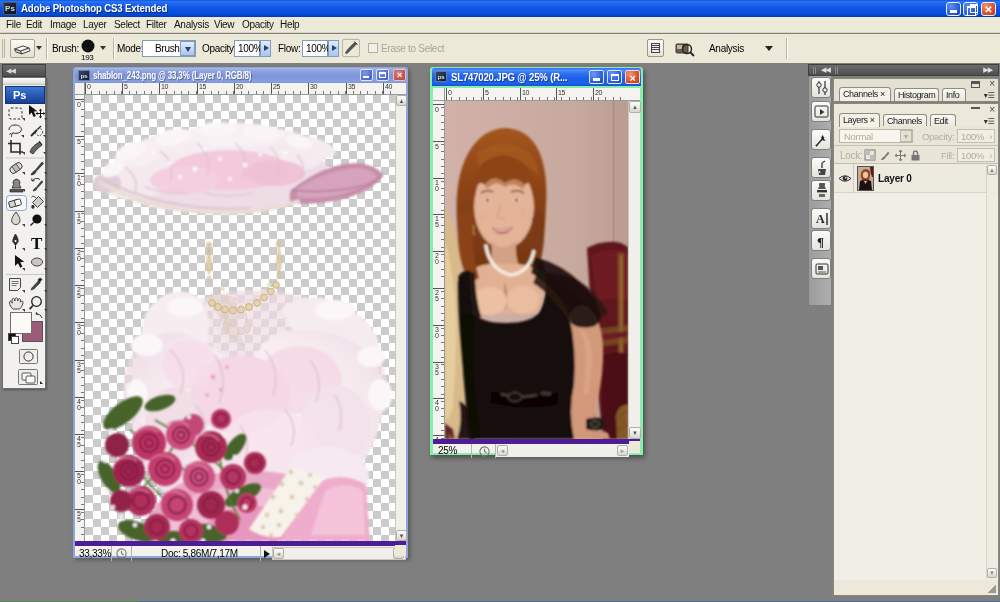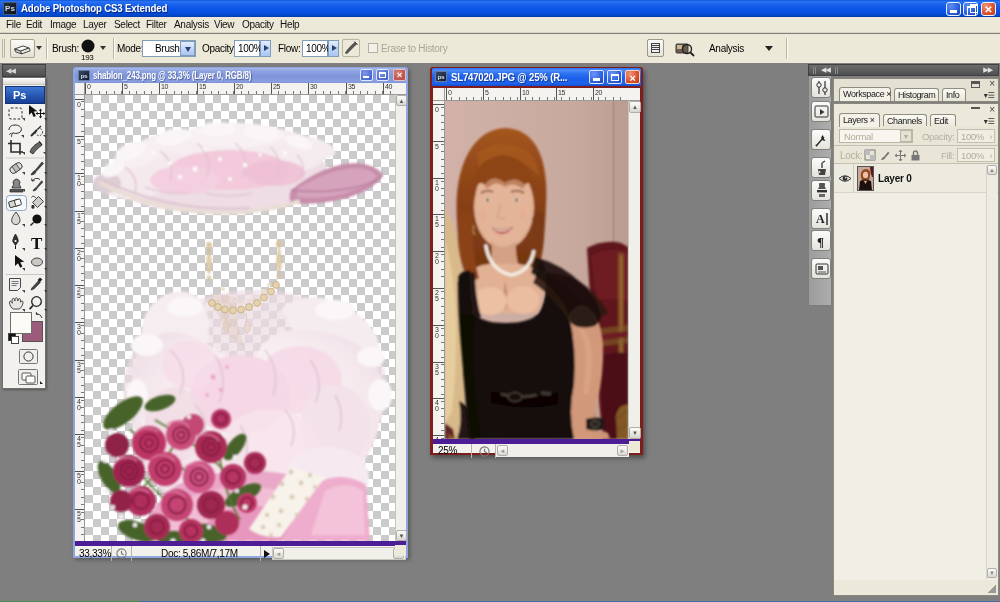--- a/index.html
+++ b/index.html
@@ -55,21 +55,21 @@
 
 .paneltab { position:absolute; font-size:9px; letter-spacing:-0.4px; color:#1a1a1a; background:linear-gradient(180deg,#fbfaf5,#e9e6d8);
   border:1px solid #8f8d80; border-bottom:none; border-radius:3px 3px 0 0; padding:1px 3px 0 3px; height:13px; white-space:nowrap; }
 .paneltab.active { background:#f3f1e8; height:14px; z-index:3; }
 
 #win1 { left:73px; top:67px; width:335px; height:491px; background:#8fa5df; border-radius:3px 3px 0 0;
   box-shadow:2px 2px 4px rgba(0,0,0,0.3); }
 #win1 .tbar { position:absolute; left:2px; top:1px; right:2px; height:15px; border-radius:2px 2px 0 0;
   background:linear-gradient(180deg,#a8b8e8 0%,#8da3e0 20%,#7d94da 55%,#8a9fe0 90%,#7890d6 100%);
   color:#fff; font-size:10px; font-weight:bold; letter-spacing:-0.2px; }
-#win2 { left:430px; top:67px; width:213px; height:388px; background:#7f1d1d; border-radius:3px 3px 0 0;
+#win2 { left:430px; top:67px; width:213px; height:388px; background:#86efac; border-radius:3px 3px 0 0;
   box-shadow:2px 3px 5px rgba(0,0,0,0.4); }
 #win2 .tbar { position:absolute; left:2px; top:1px; right:2px; height:18px; border-radius:2px 2px 0 0;
   background:linear-gradient(180deg,#2a70f4 0%,#4f8cf8 12%,#2e72f0 30%,#1a5eea 60%,#1f64ee 85%,#1450cc 100%);
   color:#fff; font-size:11px; font-weight:bold; letter-spacing:-0.2px; }
 .docicon { position:absolute; left:3px; top:2px; width:12px; height:11px; background:linear-gradient(135deg,#3a4a66,#101a2e);
   border:1px solid #687ca2; color:#dfe6f2; font-size:6px; text-align:center; line-height:10px; }
 .iwbtn { position:absolute; width:13px; height:12px; border-radius:2px; border:1px solid #dfe7fa; }
 .tick { position:absolute; background:#555; width:1px; }
 .rnum { position:absolute; font-size:7px; color:#333; letter-spacing:-0.5px; }
 .sbtrack { position:absolute; background:#f0efe9; }
@@ -138,21 +138,21 @@
   <div class="blueb" style="left:328px;top:6px;width:11px;height:17px;background:linear-gradient(180deg,#e2ecfd,#aac4f2)">
     <div style="position:absolute;left:3px;top:4px;width:0;height:0;border-top:3.5px solid transparent;border-bottom:3.5px solid transparent;border-left:5px solid #28426e"></div>
   </div>
   <svg width="18" height="20" viewBox="0 0 22 22" style="position:absolute;left:342px;top:4px">
     <rect x="0.5" y="0.5" width="21" height="21" rx="2" fill="none" stroke="#a9a593"></rect>
     <path d="M4 17 C7 12 12 7 16 4 l2 2 C14 10 9 15 6 18 Z" fill="#555" stroke="#333" stroke-width="0.6"></path>
     <path d="M15 3 l4 4" stroke="#333" stroke-width="1.2"></path>
   </svg>
 
   <div style="position:absolute;left:368px;top:9px;width:10px;height:10px;border:1px solid #b5b1a0;background:#f2f0e8"></div>
-  <span style="position:absolute;left:381px;top:9px;color:#aaa695">Erase to History</span>
+  <span style="position:absolute;left:381px;top:9px;color:#aaa695">Erase to Select</span>
 
   <div style="position:absolute;left:647px;top:5px;width:17px;height:18px;border:1px solid #9b978a;border-radius:2px;background:linear-gradient(180deg,#fcfbf8,#e6e3d6)">
     <div style="position:absolute;left:3px;top:3px;width:9px;height:10px;border:1px solid #444;background:#eee"></div>
     <div style="position:absolute;left:4px;top:5px;width:7px;height:1px;background:#444"></div>
     <div style="position:absolute;left:4px;top:7px;width:7px;height:1px;background:#444"></div>
     <div style="position:absolute;left:4px;top:9px;width:7px;height:1px;background:#444"></div>
   </div>
   <svg width="20" height="18" viewBox="0 0 20 18" style="position:absolute;left:675px;top:6px">
     <rect x="1" y="4" width="12" height="9" rx="1" fill="#6b5b4a" stroke="#3a3a3a"></rect>
     <rect x="2" y="5" width="5" height="4" fill="#c8b694"></rect>
@@ -716,21 +716,21 @@
         <rect x="2" y="3" width="12" height="10" rx="1" fill="none" stroke="#333"></rect>
         <rect x="4" y="5" width="5" height="4" fill="#555"></rect>
         <path d="M4 11 h8" stroke="#555"></path>
       </svg>
     </div>
 </div>
 
 <div class="abs" style="left:833px;top:78px;width:166px;height:24px;background:#e4e1d2;border:1px solid #8a887c">
   <div style="position:absolute;right:18px;top:2px;width:9px;height:7px;border:1px solid #555;border-top-width:3px"></div>
   <span style="position:absolute;right:3px;top:-1px;color:#444;font-size:10px">×</span>
-  <div class="paneltab active" style="left:5px;top:8px;width:52px">Workspace ×</div>
+  <div class="paneltab active" style="left:5px;top:8px;width:52px">Channels ×</div>
   <div class="paneltab" style="left:60px;top:9px;width:45px">Histogram</div>
   <div class="paneltab" style="left:108px;top:9px;width:24px">Info</div>
   <div style="position:absolute;right:3px;top:12px;font-size:8px;color:#333">▾☰</div>
 </div>
 
 <div class="abs" style="left:833px;top:103px;width:166px;height:493px;background:#ece9db;border:1px solid #8a887c">
   <div style="position:absolute;right:18px;top:3px;width:9px;height:2px;background:#555"></div>
   <span style="position:absolute;right:3px;top:0px;color:#444;font-size:10px">×</span>
   <div class="paneltab active" style="left:5px;top:9px;width:41px">Layers ×</div>
   <div class="paneltab" style="left:49px;top:10px;width:44px">Channels</div>

